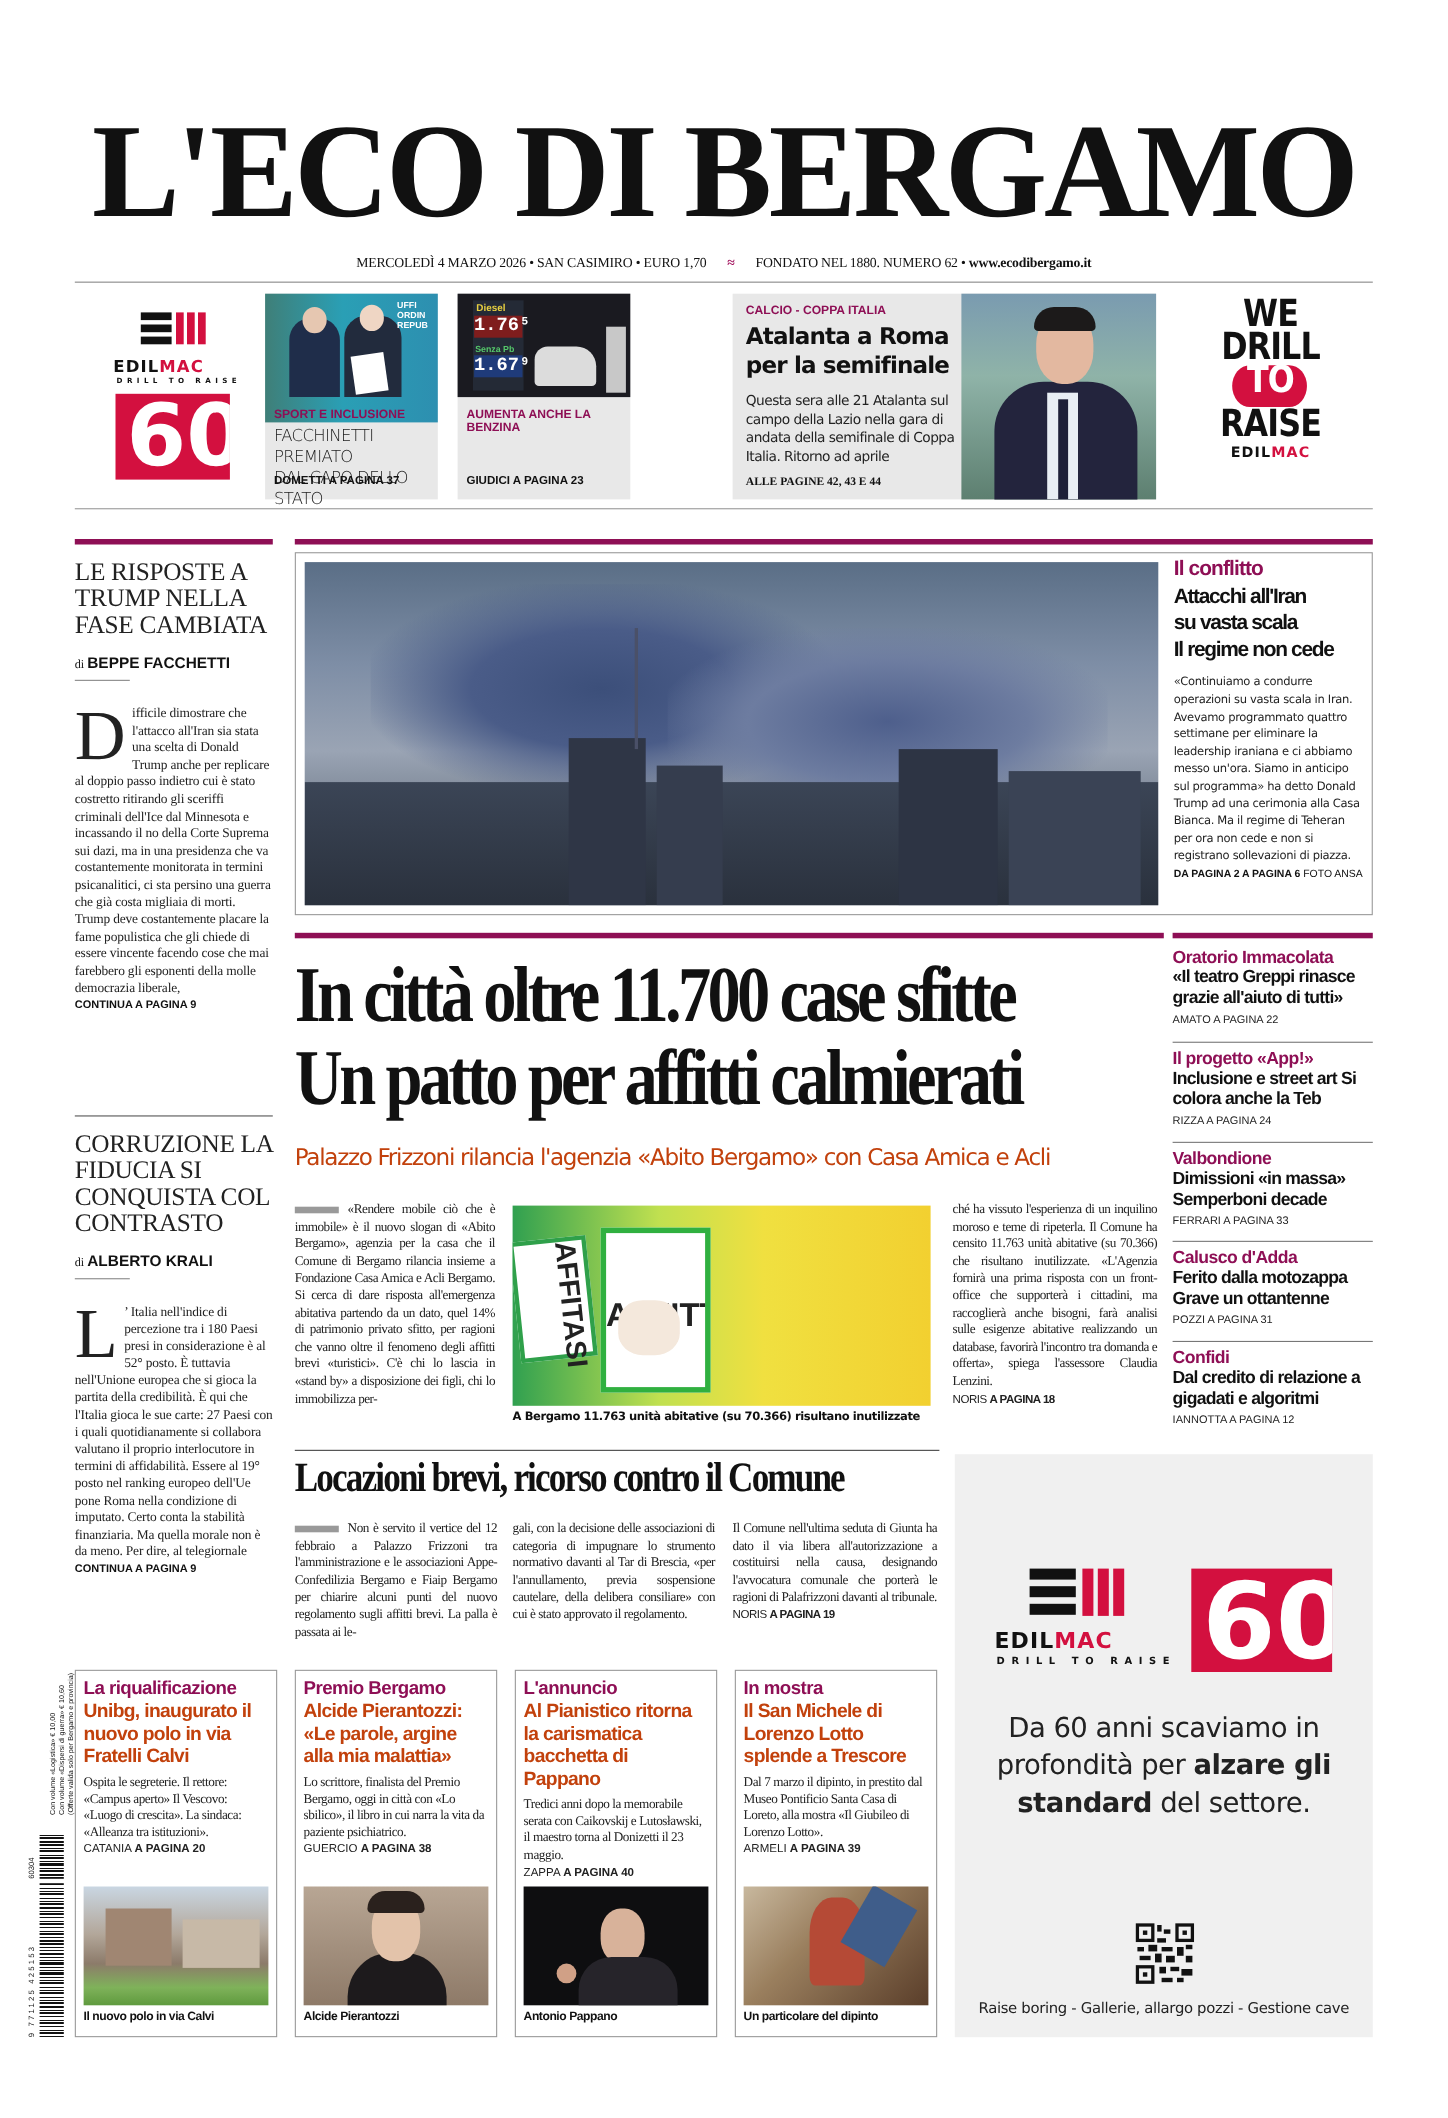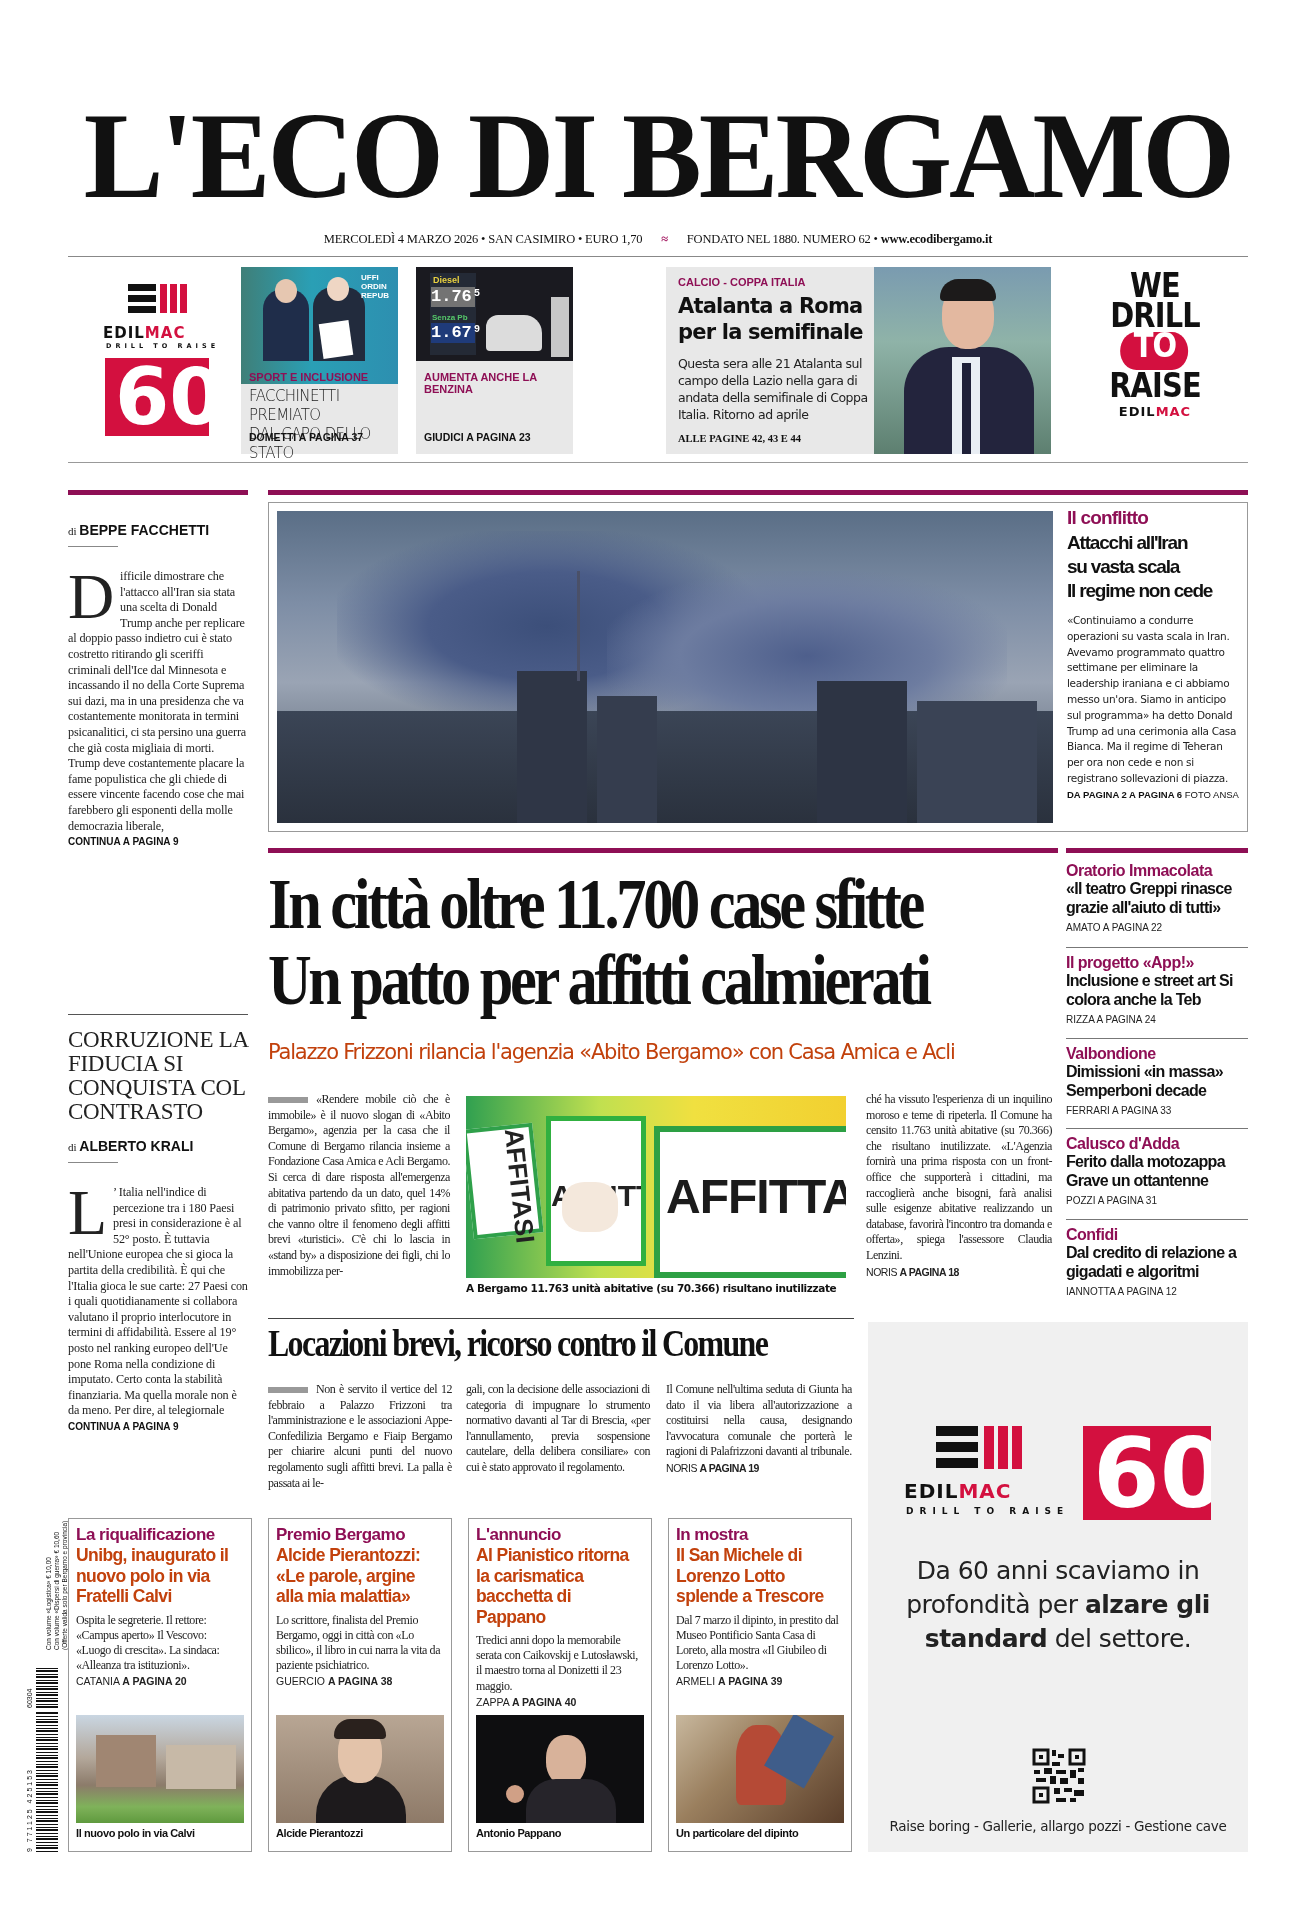--- a/index.html
+++ b/index.html
@@ -102,21 +102,21 @@
   </div>
   <div class="k kicker" style="left:8px; top:104px;">SPORT E INCLUSIONE</div>
   <div class="t" style="left:8px; top:120px;"><span>FACCHINETTI PREMIATO</span><br><span>DAL CAPO DELLO STATO</span></div>
   <div class="r" style="left:8px; top:164px;">DOMETTI A PAGINA 37</div>
 </div>
 
 <div class="teaser" style="left:416px; top:267px; width:157px; height:187px;">
   <div class="ph" style="height:94px; background:#1a1a20;">
     <div class="abs" style="left:14px; top:6px; width:46px; height:82px; background:#242a36;"></div>
     <div class="abs" style="left:17px; top:8px; color:#e8d040; font:700 9px 'Liberation Sans',sans-serif;">Diesel</div>
-    <div class="abs" style="left:15px; top:20px; width:44px; height:20px; background:#737373; color:#fff; font:700 17px 'Liberation Mono',monospace; text-align:center; line-height:20px;">1.76⁵</div>
+    <div class="abs" style="left:15px; top:20px; width:44px; height:20px; background:#7f1d1d; color:#fff; font:700 17px 'Liberation Mono',monospace; text-align:center; line-height:20px;">1.76⁵</div>
     <div class="abs" style="left:16px; top:46px; color:#55c86a; font:700 8px 'Liberation Sans',sans-serif;">Senza Pb</div>
     <div class="abs" style="left:15px; top:56px; width:44px; height:20px; background:#1f3b7a; color:#fff; font:700 17px 'Liberation Mono',monospace; text-align:center; line-height:20px;">1.67⁹</div>
     <div class="abs" style="left:70px; top:48px; width:56px; height:36px; background:#dcdcdc; border-radius:12px 18px 4px 4px;"></div>
     <div class="abs" style="left:135px; top:30px; width:18px; height:60px; background:#c8c8c8;"></div>
   </div>
   <div class="k kicker" style="left:8px; top:104px;">AUMENTA ANCHE LA BENZINA</div>
   <div class="r" style="left:8px; top:164px;">GIUDICI A PAGINA 23</div>
 </div>
 
 <div class="teaser" style="left:666px; top:267px; width:385px; height:187px;">
@@ -143,20 +143,21 @@
     </div>
     <div>RAISE</div>
   </div>
   <div class="edil-word" style="font-size:13px; margin-top:4px;"><span>EDIL</span><span class="m">MAC</span></div>
 </div>
 
 <div class="abs hr" style="left:68px; top:462px; width:1180px; background:#999;"></div>
 
 <div class="rule-purple" style="left:68px; top:490px; width:180px;"></div>
 <div class="abs" style="left:68px; top:508px; width:180px;">
+  <div class="op-title">LE RISPOSTE A TRUMP NELLA FASE CAMBIATA</div>
   <div class="by" style="margin-top:14px;"><span>di</span> <b>BEPPE FACCHETTI</b></div>
   <div style="width:50px; height:1px; background:#888; margin-top:8px;"></div>
   <div class="body" style="margin-top:22px; position:relative;">
     <span style="float:left; font-size:64px; line-height:52px; margin:2px 6px 0 0; font-weight:400;">D</span>
     <span>ifficile dimostrare che l'attacco all'Iran sia stata una scelta di Donald Trump anche</span>
     <span>per replicare al doppio passo indietro cui è stato costretto ritirando gli sceriffi criminali dell'Ice dal Minnesota e incassando il no della Corte Suprema sui dazi, ma in una presidenza che va costantemente monitorata in termini psicanalitici, ci sta persino una guerra che già costa migliaia di morti. Trump deve costantemente placare la fame populistica che gli chiede di essere vincente facendo cose che mai farebbero gli esponenti della molle democrazia liberale,</span>
   </div>
   <div class="cont" style="margin-top:2px;">CONTINUA A PAGINA 9</div>
 </div>
 
@@ -205,21 +206,20 @@
 <div class="abs" style="left:268px; top:1040px; width:790px; font:400 21px 'DejaVu Sans',sans-serif; letter-spacing:-1.2px; color:#c2410c; white-space:nowrap;">Palazzo Frizzoni rilancia l'agenzia «Abito Bergamo» con Casa Amica e Acli</div>
 
 <div class="abs body-tight" style="left:268px; top:1092px; width:182px;">
   <span style="display:inline-block; width:40px; height:6px; background:#999; vertical-align:middle; margin-right:8px;"></span><span>«Rendere mobile ciò che è immobile» è il nuovo slogan di «Abito Bergamo», agenzia per la casa che il Comune di Bergamo rilancia insieme a Fondazione Casa Amica e Acli Bergamo. Si cerca di dare risposta all'emergenza abitativa partendo da un dato, quel 14% di patrimonio privato sfitto, per ragioni che vanno oltre il fenomeno degli affitti brevi «turistici». C'è chi lo lascia in «stand by» a disposizione dei figli, chi lo immobilizza per-</span>
 </div>
 
 <div class="photo" style="left:466px; top:1096px; width:380px; height:182px; background:linear-gradient(90deg,#30a050 0%,#c0e050 35%,#f0e040 60%,#f2d030 100%);">
   <div class="abs" style="left:2px; top:30px; width:70px; height:110px; background:#fff; border:4px solid #2fa04a; transform:rotate(-6deg); font:900 26px 'Liberation Sans',sans-serif; color:#222; writing-mode:vertical-rl; text-align:center;">AFFITASI</div>
   <div class="abs" style="left:80px; top:20px; width:100px; height:150px; background:#fff; border:5px solid #30b040; font:900 30px 'Liberation Sans',sans-serif; color:#222; text-align:center; line-height:150px; overflow:hidden;">AFFITTASI</div>
   <div class="abs" style="left:96px; top:86px; width:56px; height:50px; background:#f4e8dc; border-radius:40%;"></div>
-  <div class="abs" style="left:188px; top:30px; width:200px; height:152px; background:#fff; border:6px solid #2da044; font:900 48px 'Liberation Sans',sans-serif; color:#1b1b1b; text-align:left; line-height:130px; padding-left:6px; overflow:hidden; letter-spacing:-1px;">AFFITTA</div>
 </div>
 <div class="abs" style="left:466px; top:1282px; width:390px; font:700 10.5px 'DejaVu Sans',sans-serif; letter-spacing:-0.4px;">A Bergamo 11.763 unità abitative (su 70.366) risultano inutilizzate</div>
 
 <div class="abs body-tight" style="left:866px; top:1092px; width:186px;">
   <span>ché ha vissuto l'esperienza di un inquilino moroso e teme di ripeterla. Il Comune ha censito 11.763 unità abitative (su 70.366) che risultano inutilizzate. «L'Agenzia fornirà una prima risposta con un front-office che supporterà i cittadini, ma raccoglierà anche bisogni, farà analisi sulle esigenze abitative realizzando un database, favorirà l'incontro tra domanda e offerta», spiega l'assessore Claudia Lenzini.</span>
   <div class="ref" style="margin-top:1px;"><span>NORIS</span> <b>A PAGINA 18</b></div>
 </div>
 
 <div class="abs hr" style="left:268px; top:1318px; width:586px; background:#444;"></div>
 <div class="abs" style="left:268px; top:1320px; width:600px; overflow:hidden;">

